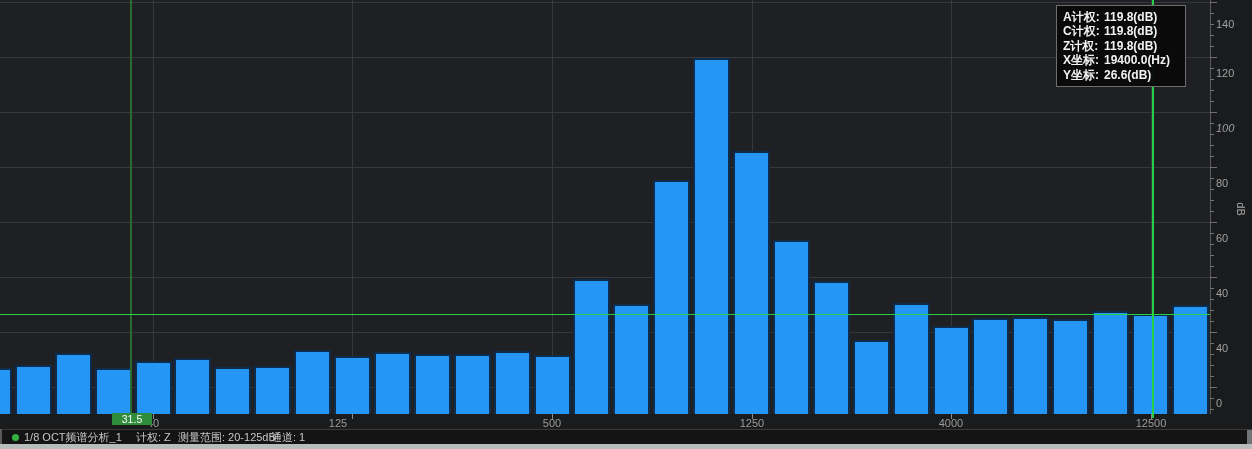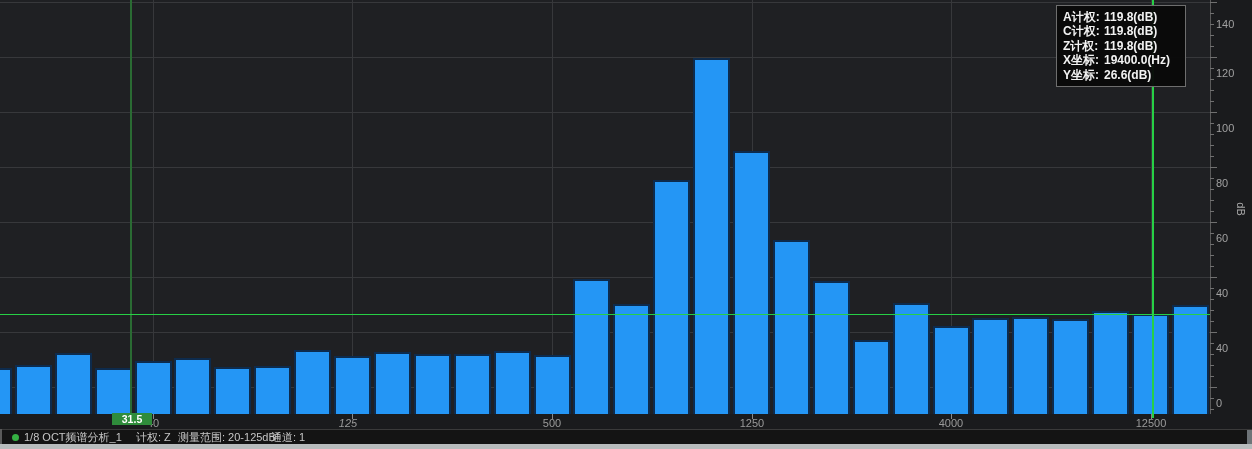--- a/index.html
+++ b/index.html
@@ -11,21 +11,21 @@
   .bar{position:absolute;box-sizing:border-box;border:2px solid #0d2b4d;background:#2496f5;border-bottom:none;}
   .cursor-v{position:absolute;top:0;width:2px;z-index:4;}
   .cursor-h{position:absolute;left:0;width:1210px;height:1px;z-index:4;}
   #y-axis-line{position:absolute;left:1210px;top:0;width:1px;height:414px;background:#5a5a5a;}
   .ytick{position:absolute;height:1px;background:#707070;}
   .ytick-label{position:absolute;left:1216px;color:#a0a0a0;font-size:11px;line-height:12px;margin-top:16px;}
   .xtick{position:absolute;top:414px;width:1px;height:5px;background:#8a8a8a;}
   .xtick-label{position:absolute;top:417px;width:64px;text-align:center;color:#9a9a9a;font-size:11px;}
   #db-unit{position:absolute;left:1234px;top:203px;color:#a8a8a8;font-size:11px;transform:rotate(90deg);}
   #cursor-badge{position:absolute;left:112px;top:413px;width:40px;height:12px;background:#2f8c3b;
-    color:#fff;font-size:10.5px;font-weight:bold;text-align:center;line-height:12px;z-index:6;}
+    color:#fff;font-size:10.5px;font-weight:normal;text-align:center;line-height:12px;z-index:6;}
   #tooltip{position:absolute;left:1056px;top:5px;width:130px;box-sizing:border-box;background:rgba(9,9,9,.96);
     border:1px solid #6e6e6e;padding:4px 6px;z-index:10;}
   .tt-row{font-size:12px;font-weight:bold;color:#f2f2f2;line-height:14.4px;white-space:nowrap;}
   .tt-label{display:inline-block;width:41px;}
   #status-bar{position:absolute;left:0;top:429px;width:1252px;height:15px;background:#141414;border-top:1px solid #3a3a3a;}
   .status-item{position:absolute;top:1px;font-size:11px;color:#c6c6c6;line-height:13px;white-space:nowrap;}
   #status-dot{position:absolute;left:12px;top:4px;width:7px;height:7px;border-radius:50%;background:#35b043;}
   #bottom-strip{position:absolute;left:0;top:444px;width:1252px;height:5px;background:#b8bcbd;}
   #corner-notch{position:absolute;left:1247px;top:430px;width:5px;height:19px;background:#6e7478;}
   #left-edge{position:absolute;left:0;top:429px;width:2px;height:20px;background:#5a5a5a;}
@@ -110,39 +110,39 @@
     <div class="ytick" style="top: 200px; left: 1210px; width: 4px;"></div>
     <div class="ytick" style="top: 189px; left: 1210px; width: 4px;"></div>
     <div class="ytick" style="top: 178px; left: 1210px; width: 4px;"></div>
     <div class="ytick" style="top: 167px; left: 1210px; width: 7px;"></div>
     <div class="ytick-label" style="top: 161px;">80</div>
     <div class="ytick" style="top: 156px; left: 1210px; width: 4px;"></div>
     <div class="ytick" style="top: 145px; left: 1210px; width: 4px;"></div>
     <div class="ytick" style="top: 134px; left: 1210px; width: 4px;"></div>
     <div class="ytick" style="top: 123px; left: 1210px; width: 4px;"></div>
     <div class="ytick" style="top: 112px; left: 1210px; width: 7px;"></div>
-    <div class="ytick-label" style="top: 106px;">100</div>
+    <div class="ytick-label" style="top: 106px; font-style: italic;">100</div>
     <div class="ytick" style="top: 101px; left: 1210px; width: 4px;"></div>
     <div class="ytick" style="top: 90px; left: 1210px; width: 4px;"></div>
     <div class="ytick" style="top: 79px; left: 1210px; width: 4px;"></div>
     <div class="ytick" style="top: 68px; left: 1210px; width: 4px;"></div>
     <div class="ytick" style="top: 57px; left: 1210px; width: 7px;"></div>
     <div class="ytick-label" style="top: 51px;">120</div>
     <div class="ytick" style="top: 46px; left: 1210px; width: 4px;"></div>
     <div class="ytick" style="top: 35px; left: 1210px; width: 4px;"></div>
     <div class="ytick" style="top: 24px; left: 1210px; width: 4px;"></div>
     <div class="ytick" style="top: 13px; left: 1210px; width: 4px;"></div>
     <div class="ytick" style="top: 2px; left: 1210px; width: 7px;"></div>
     <div class="ytick-label" style="top: 2px;">140</div>
   </div>
 <div id="x-axis">
     <div class="xtick" style="left: 153px;"></div>
     <div class="xtick-label" style="left: 121px;">40</div>
     <div class="xtick" style="left: 352px;"></div>
-    <div class="xtick-label" style="left: 316px; font-style: italic;">125</div>
+    <div class="xtick-label" style="left: 306px;">125</div>
     <div class="xtick" style="left: 552px;"></div>
     <div class="xtick-label" style="left: 520px;">500</div>
     <div class="xtick" style="left: 752px;"></div>
     <div class="xtick-label" style="left: 720px;">1250</div>
     <div class="xtick" style="left: 951px;"></div>
     <div class="xtick-label" style="left: 919px;">4000</div>
     <div class="xtick" style="left: 1151px;"></div>
     <div class="xtick-label" style="left: 1119px;">12500</div>
   </div>
 <div id="db-unit">dB</div>

